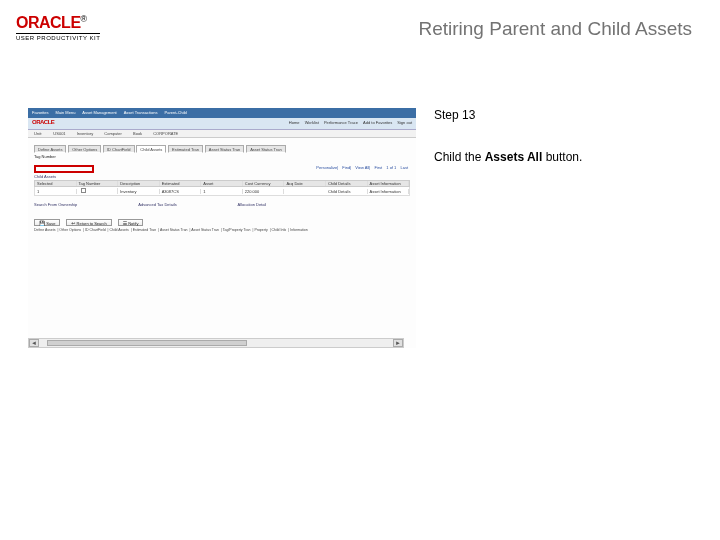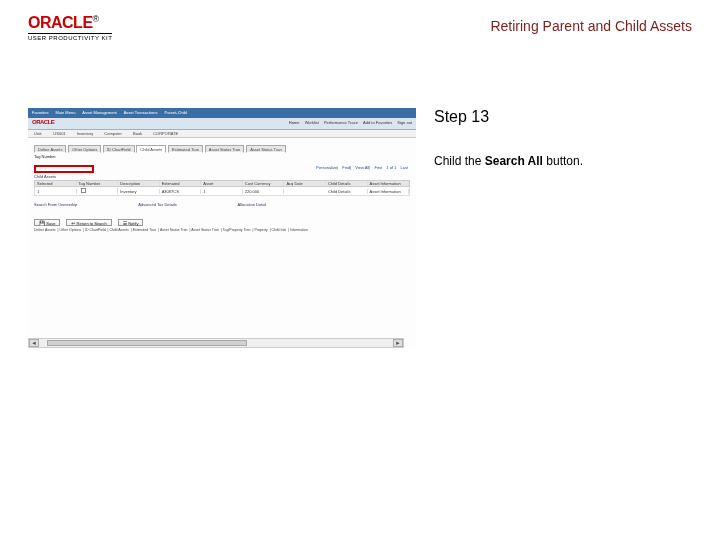--- a/index.html
+++ b/index.html
@@ -1,26 +1,26 @@
 <!DOCTYPE html>
 <html><head>
 <meta charset="utf-8">
 <style>
 * { box-sizing: border-box; margin: 0; padding: 0; }
 body { font-family: Arial, Helvetica, sans-serif; background: #fff; width: 720px; height: 540px; position: relative; font-size: 10px; }
-.header { position: absolute; top: 14px; left: 28px; right: 28px; height: 40px; }
+.header { position: absolute; top: 14px; left: 16px; right: 28px; height: 40px; }
 .logo-wrap { float: left; }
 .logo-oracle { font-family: Verdana, sans-serif; font-size: 16px; font-weight: bold; color: #cc0000; letter-spacing: -0.5px; }
 .trademark { font-size: 9px; vertical-align: top; color: #000; }
 .logo-sub { font-size: 6px; letter-spacing: 0.5px; color: #000; border-top: 1px solid #000; margin-top: 1px; padding-top: 1px; }
-.doc-title { float: right; font-size: 14px; color: #7f1d1d; padding-top: 4px; text-align: center; }
+.doc-title { float: right; font-size: 19px; color: #737373; padding-top: 4px; text-align: center; }
 .content-row { position: absolute; top: 108px; left: 28px; right: 28px; bottom: 20px; }
 .screenshot { float: left; width: 388px; height: 240px; position: relative; border: 0; background: #fdfdfd; }
 .instructions { float: left; margin-left: 18px; width: 250px; font-size: 12px; color: #000; }
-.step-label { font-size: 16px; margin-bottom: 28px; }
+.step-label { font-size: 12px; margin-bottom: 28px; }
 .instr-text b { font-weight: bold; }
 
 
 .ss-nav { position:absolute; top:0; left:0; right:0; height:10px; background:#3b6ea5; color:#fff; font-size:4px; line-height:10px; padding:0 4px; }
 .ss-nav span { margin-right:6px; }
 .ss-bar { position:absolute; top:10px; left:0; right:0; height:12px; background:#d9e6f2; border-bottom:1px solid #aac; }
 .ss-bar .ored { position:absolute; left:4px; top:1px; font-size:6px; font-weight:bold; color:#cc0000; letter-spacing:-0.5px;}
 .ss-bar-right { position:absolute; right:4px; top:2px; font-size:4px; color:#333; }
 .ss-bar-right span { margin-left:4px; }
 .ss-sub { position:absolute; top:22px; left:0; right:0; height:8px; background:#f2f2f2; border-bottom:1px solid #ccc; font-size:4px; padding:1px 6px; color:#444;}
@@ -158,16 +158,16 @@
     <div class="scrollbar-h">
       <div class="scroll-btn l">◄</div>
       <div class="scroll-thumb"></div>
       <div class="scroll-btn r">►</div>
     </div>
   </div>
 
   <div class="instructions">
     <div class="step-label">Step 13</div>
     <div class="instr-text">
-      <span>Child the </span><b>Search All</b><span> button.</span>
+      <span>Child the </span><b>Assets All</b><span> button.</span>
     </div>
   </div>
 </div>
 
 </body></html>

